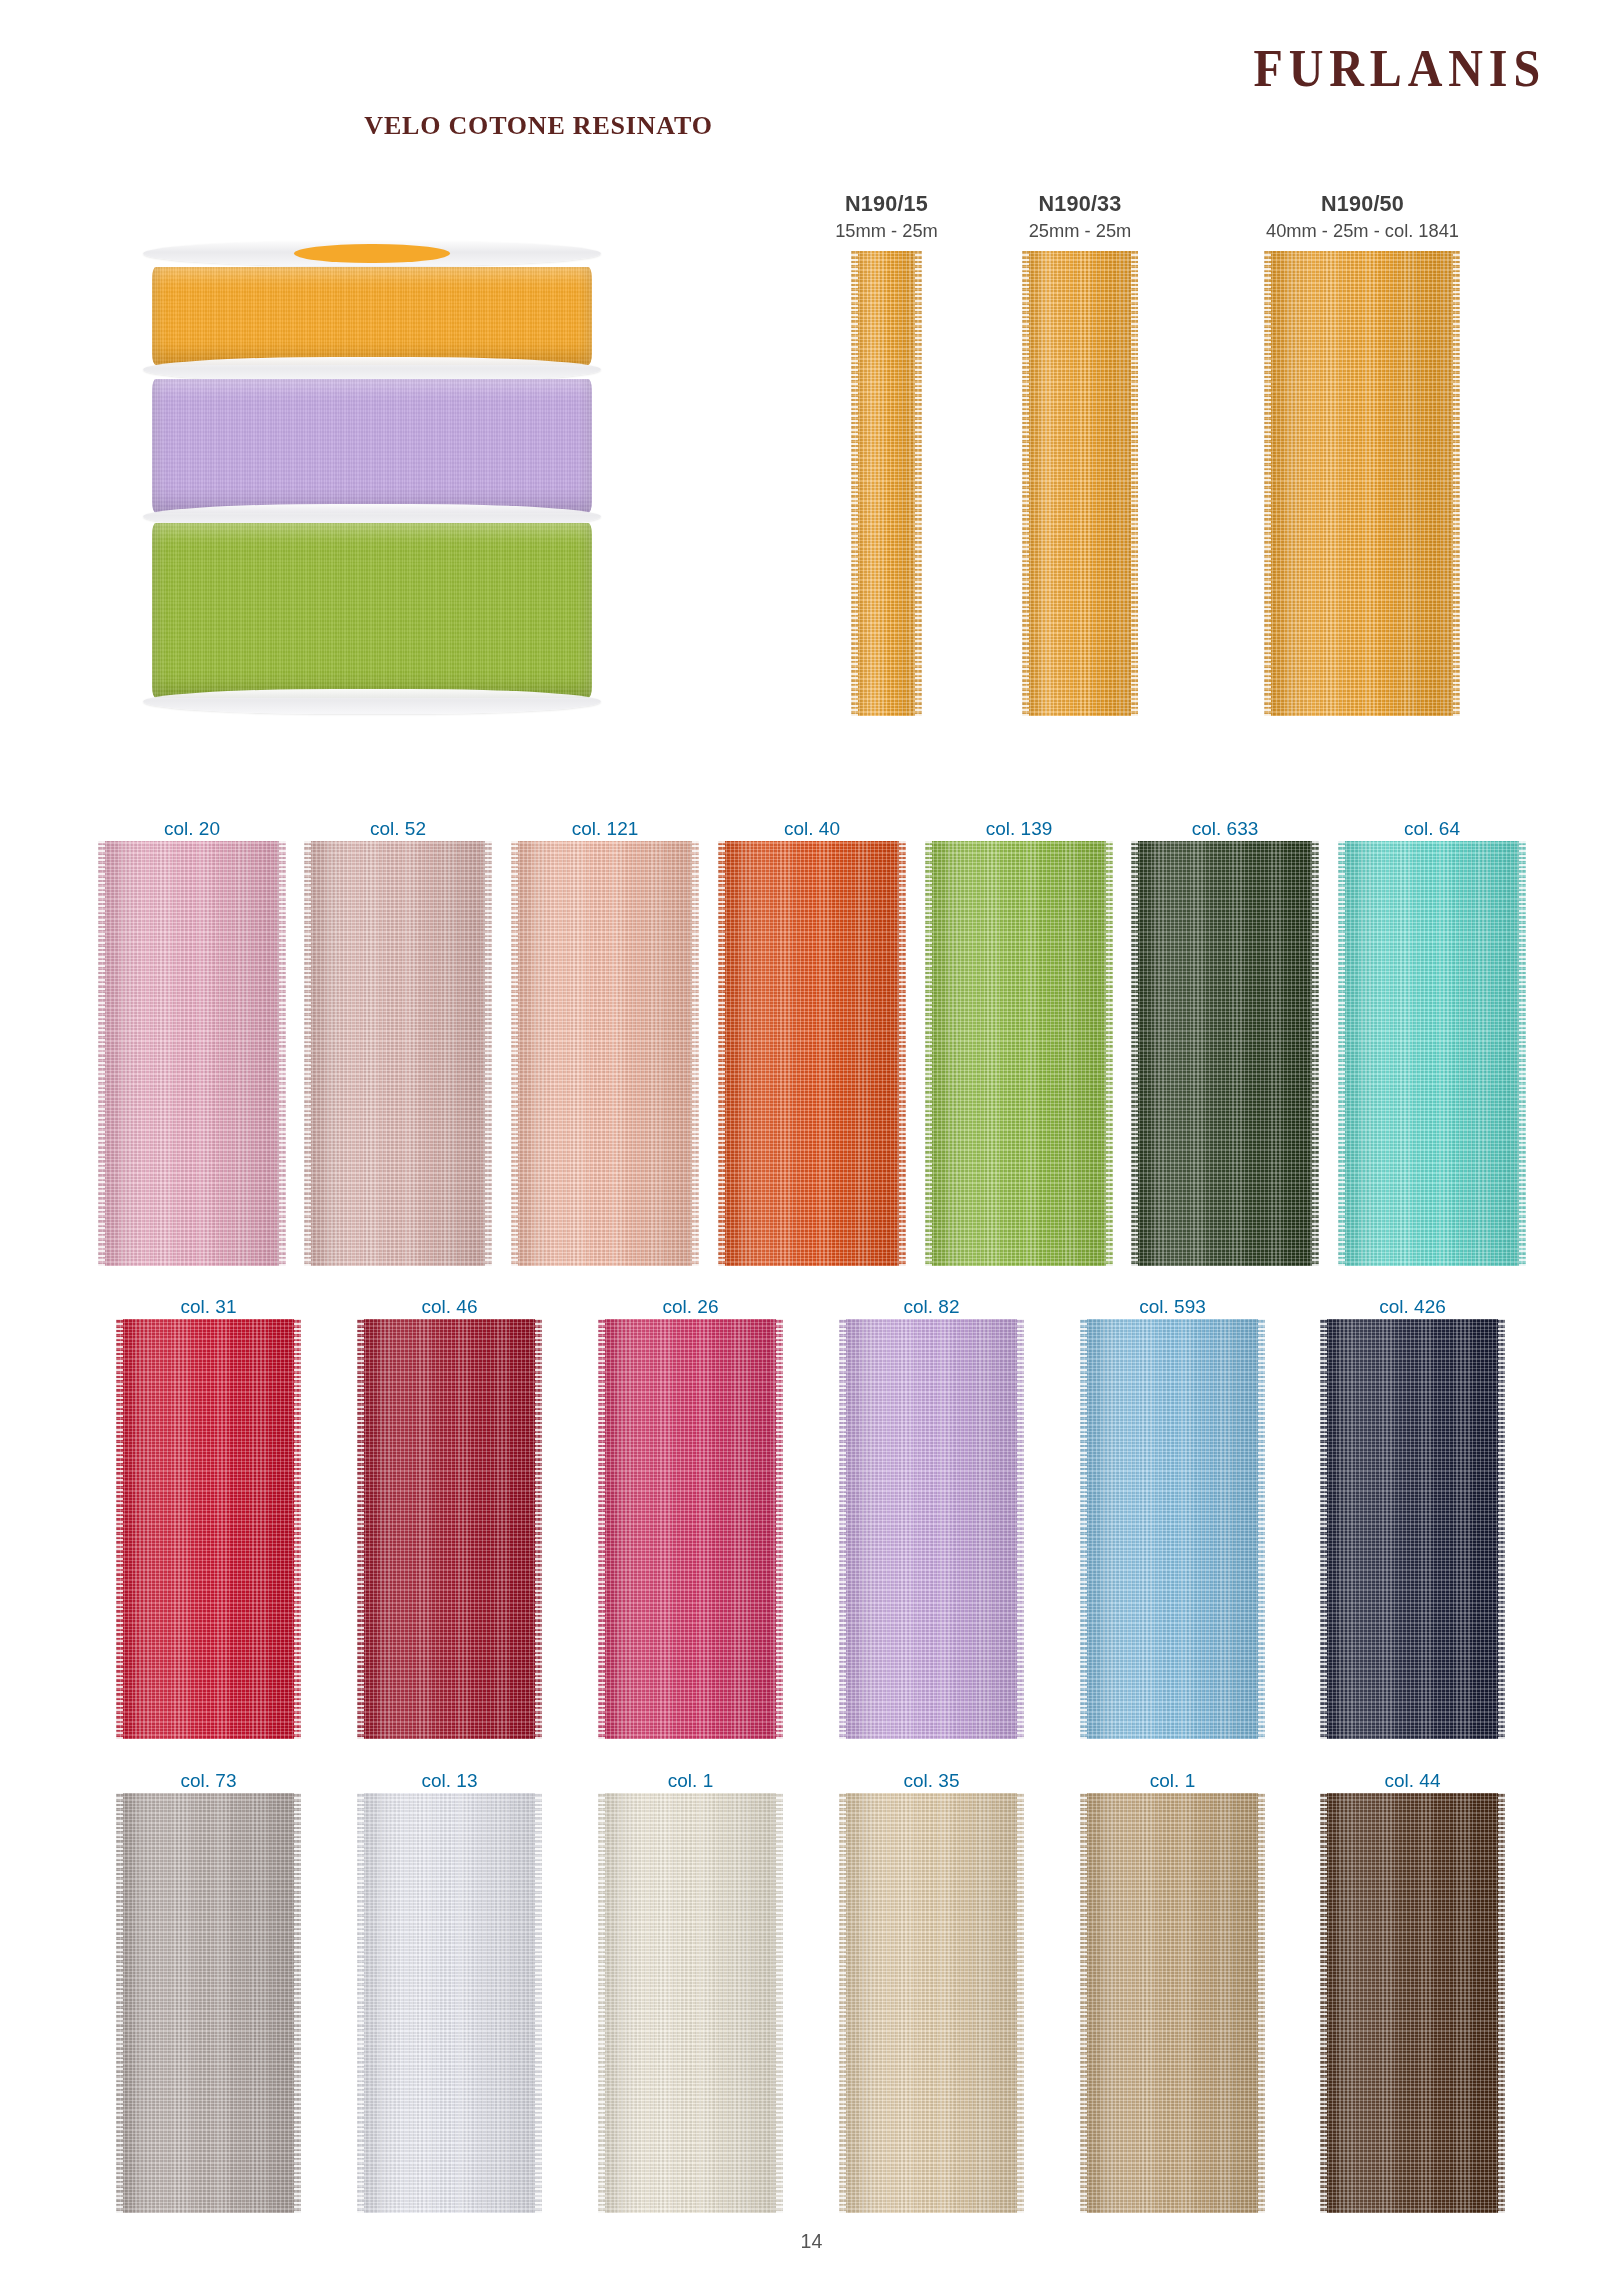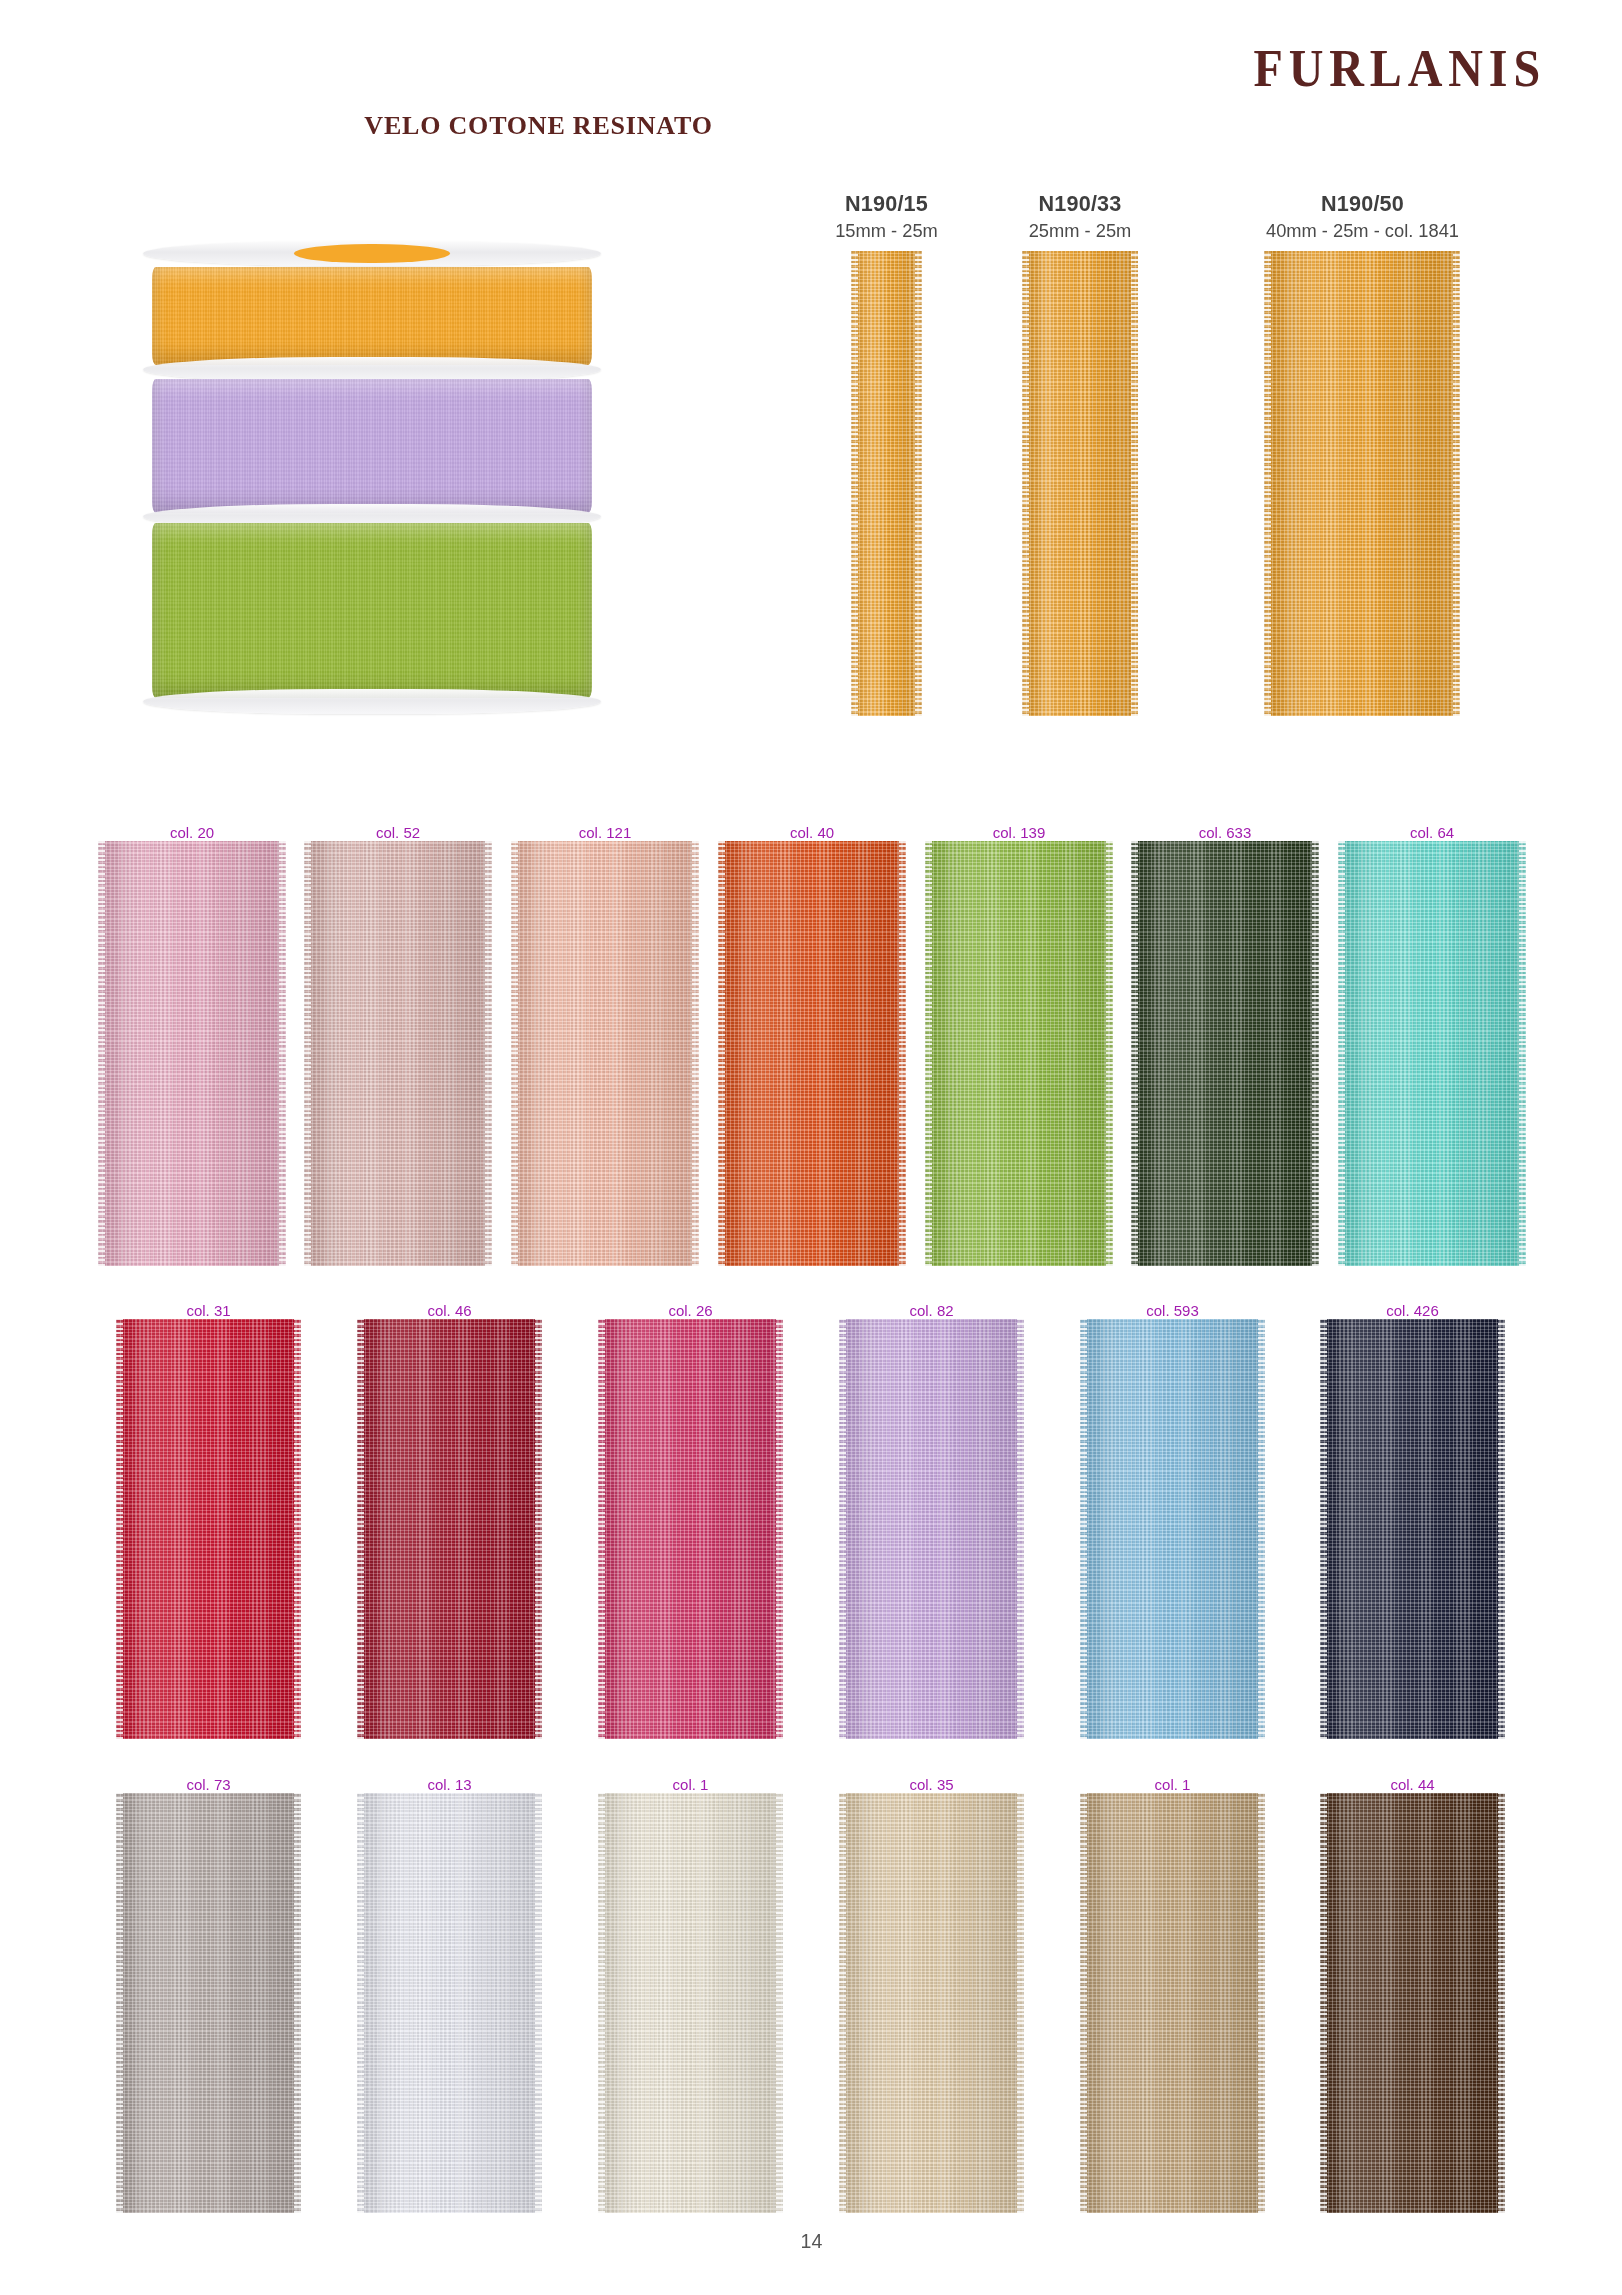--- a/index.html
+++ b/index.html
@@ -178,25 +178,25 @@
       rgba(255,255,255,.18) 4.6px);
   }
   .ribbon .edge.left  { left: 0; }
   .ribbon .edge.right { right: 0; }
 
   
   .color-row { position: absolute; left: 0; width: 1623px; }
   .swatch { position: absolute; top: 0; }
   .swatch .label {
     position: absolute;
-    top: 14px;
+    top: 8px;
     left: 50%;
     transform: translateX(-50%);
-    font-size: 15px;
-    color: #a21caf;
+    font-size: 19px;
+    color: #0369a1;
     white-space: nowrap;
   }
   .swatch .ribbon { position: absolute; top: 31px; }
 
   
   .page-number {
     position: absolute;
     left: 0;
     top: 2230px;
     width: 1623px;

